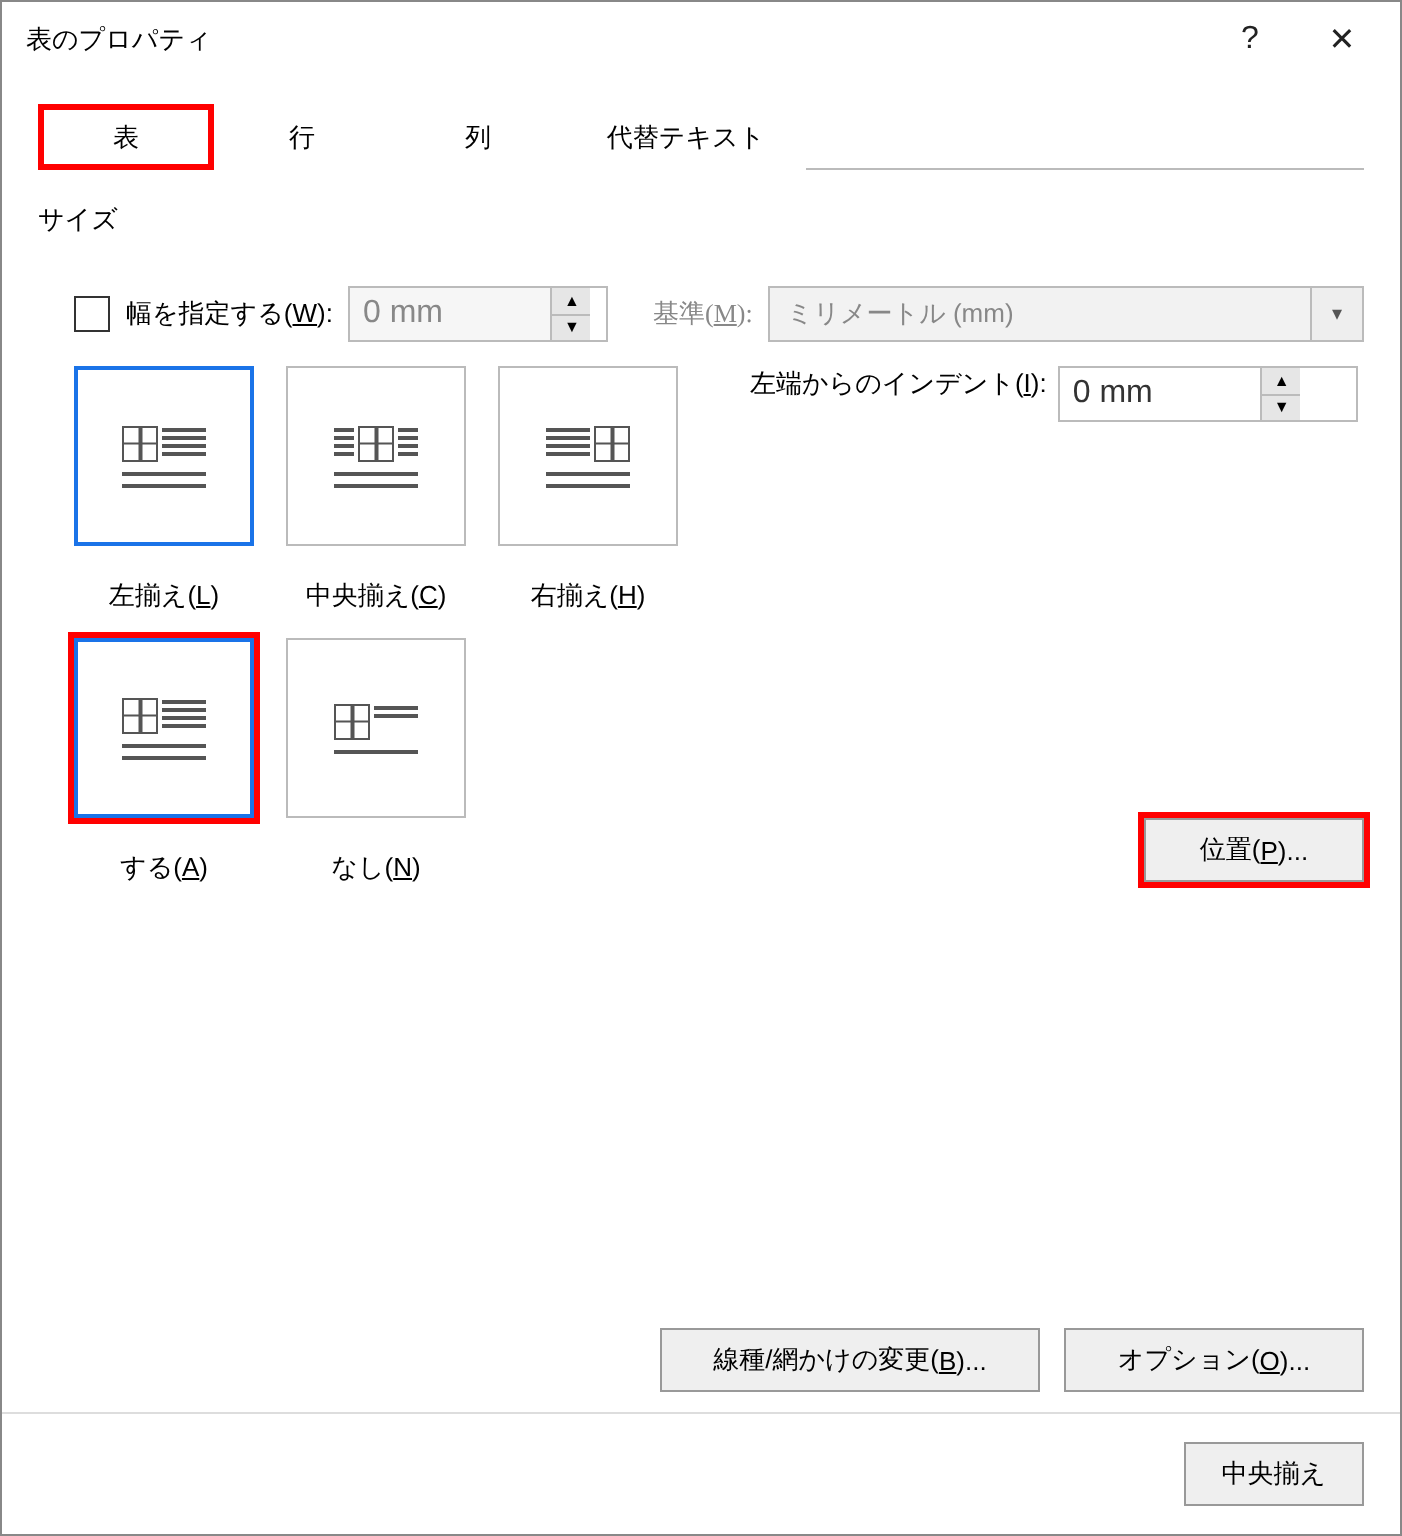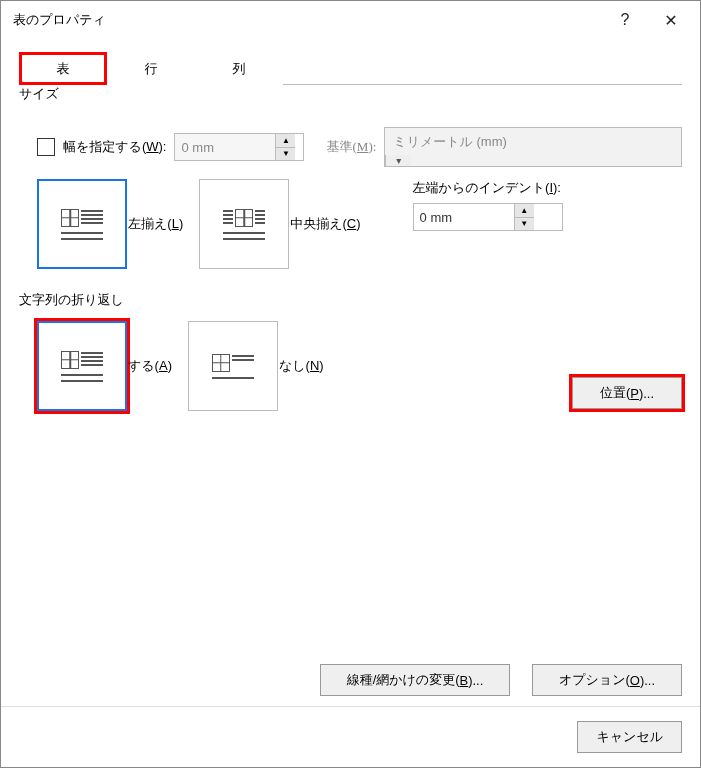--- a/index.html
+++ b/index.html
@@ -54,20 +54,21 @@
 }
 .tab.active {
   border-color: #ccc;
   background: #fff;
 }
 .tab.highlight {
   outline: 3px solid #ff0000;
   outline-offset: -3px;
 }
 .section-label {
+  margin-top: 16px;
   font-size: 13px;
 }
 .size-row {
   display: flex;
   align-items: center;
   gap: 8px;
   margin-top: 24px;
   margin-left: 18px;
 }
 .checkbox {
@@ -79,21 +80,21 @@
 .disabled-text { color: #888; font-family: Liberation Serif, serif; }
 .spinner {
   display: flex;
   align-items: stretch;
   border: 1px solid #bbb;
   height: 28px;
 }
 .spinner input {
   border: none;
   padding: 0 6px;
-  font-size: 13px;
+  font-size: 16px;
   background: #f6f6f6;
   color: #888;
   width: 100px;
   outline: none;
 }
 .spinner-btns {
   width: 20px;
   border-left: 1px solid #bbb;
   display: flex;
   flex-direction: column;
@@ -101,24 +102,23 @@
 .spinner-btn {
   flex: 1;
   display: flex; align-items: center; justify-content: center;
   font-size: 8px;
   background: #e6e6e6;
   border-bottom: 1px solid #bbb;
 }
 .spinner-btn:last-child { border-bottom: none; }
 .select {
   display: flex;
-  height: 40px;
+  height: 28px;
   border: 1px solid #bbb;
   background: #f2f2f2;
-  flex-direction: column;
 }
 .select-val {
   flex: 1;
   padding: 0 8px;
   display: flex; align-items: center;
   color: #888;
   min-width: 160px;
 }
 .select-arrow {
   width: 26px;
@@ -127,21 +127,21 @@
   font-size: 10px;
   color: #555;
   background: #eee;
 }
 .align-row {
   display: flex;
   gap: 16px;
   margin-top: 12px;
   margin-left: 18px;
 }
-.align-col { display: flex; flex-direction: row; align-items: center; gap: 1px; }
+.align-col { display: flex; flex-direction: column; align-items: center; gap: 16px; }
 .align-box {
   width: 90px; height: 90px;
   border: 1px solid #bbb;
   display: flex; align-items: center; justify-content: center;
 }
 .align-box.selected { border: 2px solid #1a73e8; }
 .align-box.red-highlight { outline: 3px solid #ff0000; outline-offset: 0; }
 .align-icon {
   display: flex; flex-direction: column; gap: 1px;
 }
@@ -157,23 +157,23 @@
 }
 .align-icon .square::before { left: 50%; top: 0; bottom: 0; width: 1.5px; transform: translateX(-50%); }
 .align-icon .square::after { top: 50%; left: 0; right: 0; height: 1.5px; transform: translateY(-50%); }
 .icon-row { display: flex; align-items: flex-start; gap: 2px; }
 .lines-col { display: flex; flex-direction: column; gap: 2px; margin-top: 1px; }
 .lines-col .l { height: 2px; background: #555; }
 .full-line { height: 2px; background: #555; width: 42px; }
 .align-caption { font-size: 13px; }
 .underline { text-decoration: underline; }
 .indent-block {
-  margin-left: 36px;
-  display: flex;
-  flex-direction: column;
+  margin-left: 20px;
+  display: flex;
+  flex-direction: row;
   gap: 6px;
 }
 .wrap-row {
   display: flex;
   gap: 16px;
   margin-top: 12px;
   margin-left: 18px;
   align-items: flex-start;
 }
 .spacer { flex: 1; }
@@ -184,21 +184,21 @@
   background: #efefef;
   display: inline-flex;
   align-items: center; justify-content: center;
   font-size: 13px;
   min-width: 110px;
 }
 .btn.red-highlight { outline: 3px solid #ff0000; outline-offset: 0; }
 .bottom-btns {
   display: flex;
   justify-content: flex-end;
-  gap: 22px;
+  gap: 12px;
   margin-top: auto;
   padding-top: 20px;
 }
 .bottom-btns2 {
   display: flex;
   justify-content: flex-end;
   gap: 12px;
   padding: 14px 18px;
   border-top: 1px solid #ddd;
 }
@@ -218,20 +218,21 @@
     <div class="titlebar-btn">?</div>
     <div class="titlebar-btn">✕</div>
   </div>
 
   <div class="content">
 
     <div class="tabs">
       <div class="tab active highlight">表</div>
       <div class="tab">行</div>
       <div class="tab">列</div>
+      <div class="tab" style="width:120px">代替テキスト</div>
     </div>
 
     <div class="section-label">サイズ</div>
     <div class="size-row">
       <div class="checkbox"></div>
       <div>
         <span>幅を指定する(</span><span class="underline">W</span><span>):</span>
       </div>
       <div class="spinner" style="width:130px">
         <input disabled="" value="0 mm" style="">
@@ -293,35 +294,56 @@
             <div style="height:3px"></div>
             <div class="full-line"></div>
             <div style="height:2px"></div>
             <div class="full-line"></div>
           </div>
         </div>
         <div class="align-caption">
           <span>中央揃え(</span><span class="underline">C</span><span>)</span>
         </div>
       </div>
+      <div class="align-col">
+        <div class="align-box">
+          <div class="align-icon">
+            <div class="icon-row">
+              <div class="lines-col">
+                  <div class="l" style="width:22px"></div>
+                  <div class="l" style="width:22px"></div>
+                  <div class="l" style="width:22px"></div>
+                  <div class="l" style="width:22px"></div>
+                </div>
+              <div class="square"></div>
+            </div>
+            <div style="height:3px"></div>
+            <div class="full-line"></div>
+            <div style="height:2px"></div>
+            <div class="full-line"></div>
+          </div>
+        </div>
+        <div class="align-caption">
+          <span>右揃え(</span><span class="underline">H</span><span>)</span>
+        </div>
+      </div>
       <div class="indent-block">
         <div>
           <span>左端からのインデント(</span><span class="underline">I</span><span>):</span>
         </div>
         <div class="spinner" style="width:150px">
           <input style="background: rgb(255, 255, 255); color: rgb(51, 51, 51);" value="0 mm">
           <div class="spinner-btns">
             <div class="spinner-btn">▲</div>
             <div class="spinner-btn">▼</div>
           </div>
         </div>
       </div>
     </div>
 
-    <div class="section-label" style="margin-top:22px">文字列の折り返し</div>
     <div class="wrap-row">
       <div class="align-col">
         <div class="align-box selected red-highlight">
           <div class="align-icon">
             <div class="icon-row">
               <div class="square"></div>
               <div class="lines-col">
                   <div class="l" style="width:22px"></div>
                   <div class="l" style="width:22px"></div>
                   <div class="l" style="width:22px"></div>
@@ -375,15 +397,15 @@
       <div class="btn" style="min-width:150px">
         <span>オプション(</span>
           <span class="underline">O</span>
           <span>)...</span>
       </div>
     </div>
 
   </div>
 
   <div class="bottom-btns2">
-    <div class="btn cancel">キャンセル</div>
+    <div class="btn cancel">中央揃え</div>
   </div>
 </div>
 
 </body></html>

